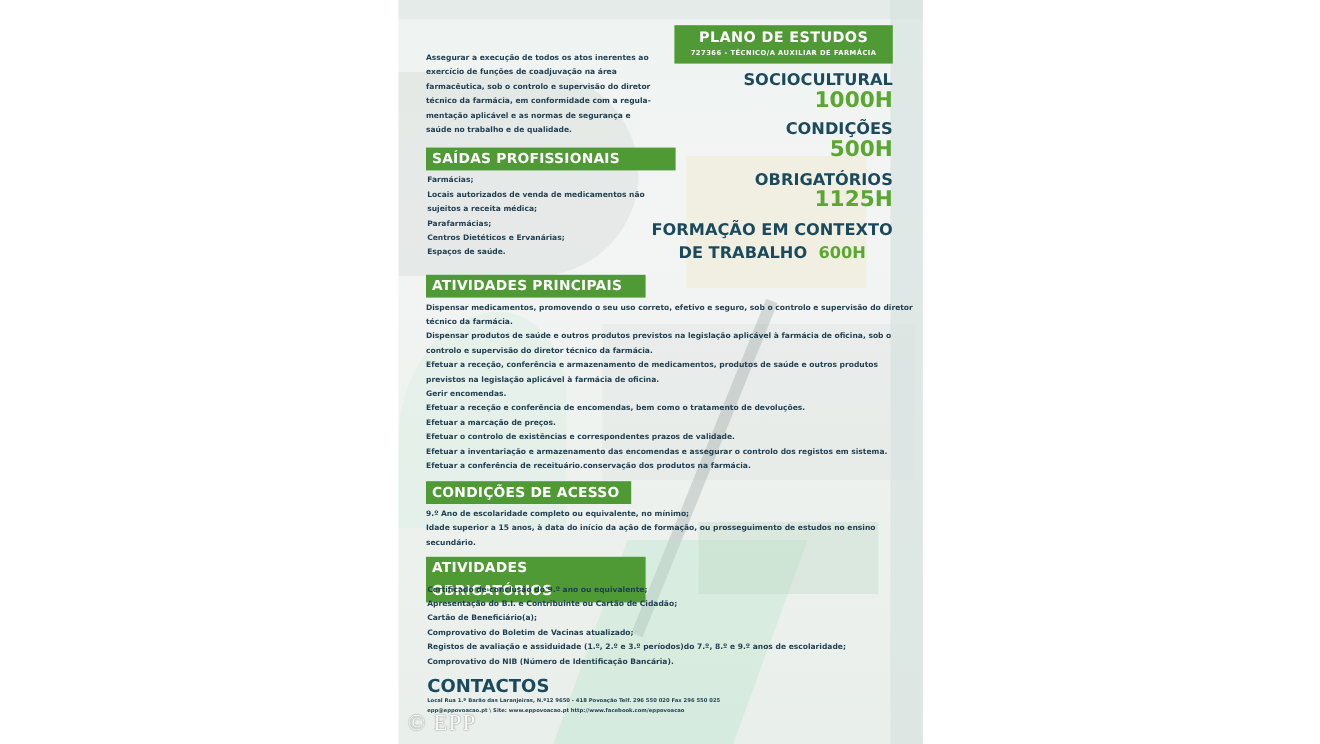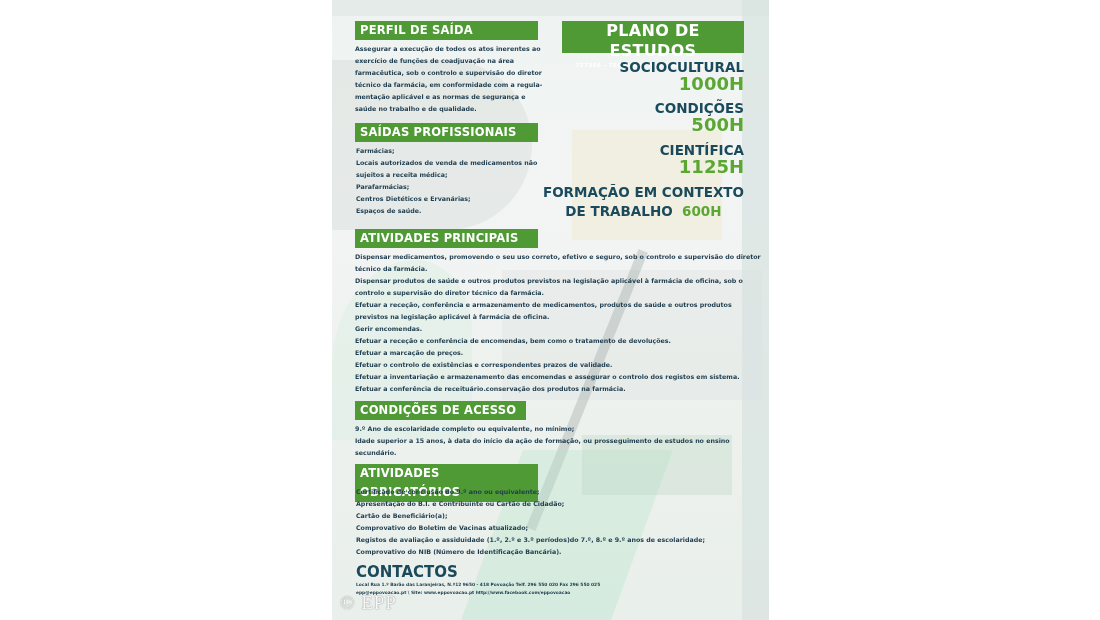--- a/index.html
+++ b/index.html
@@ -32,21 +32,21 @@
   .body-text {
     position: absolute; color: #1f3d4f; font-weight: 700; font-size: 6.3px; line-height: 12px;
   }
   .body-text.justify { text-align: justify; text-align-last: left; }
   .line { display: block; white-space: nowrap; }
 
   .plan-box {
     position: absolute; left: 230px; top: 21px; width: 182px; height: 32px; background: #4f9a35;
     color: #fff; text-align: center; box-sizing: border-box;
   }
-  .plan-title { font-size: 16px; font-weight: 700; line-height: 20px; letter-spacing: 0.3px; display: block; }
+  .plan-title { font-size: 12px; font-weight: 700; line-height: 20px; letter-spacing: 0.3px; display: block; }
   .plan-sub { font-size: 5.6px; font-weight: 700; line-height: 9px; letter-spacing: 0.4px; display: block; }
 
   .plan-item { position: absolute; right: 25px; text-align: right; font-weight: 700; }
   .plan-name { color: #1b4a5c; font-size: 13.5px; line-height: 17px; display: block; }
   .plan-hours { color: #5aa832; font-size: 18px; line-height: 15px; display: block; }
   .plan-inline-hours { color: #5aa832; }
 
   .contacts-title {
     position: absolute; left: 24px; top: 565px; color: #1b4a5c; font-weight: 700; font-size: 15px; line-height: 14px;
   }
@@ -68,31 +68,30 @@
   <div class="bg-shape bg3"></div>
   <div class="bg-shape bg4"></div>
   <div class="bg-shape bg9"></div>
   <div class="bg-shape bg5"></div>
   <div class="bg-shape bg6"></div>
   <div class="bg-shape bg8"></div>
   <div class="bg-shape bg7"></div>
 
   <div class="content">
 
-    <div class="sec-title" style="left:23px; top:21px; width:183px;">PERFIL DE SAÍDA</div>
     <div class="body-text justify" style="left:23px; top:43px; width:183px;">
       <span class="line" style="text-align-last:justify;">Assegurar a execução de todos os atos inerentes ao</span>
       <span class="line">exercício de funções de coadjuvação na área</span>
       <span class="line">farmacêutica, sob o controlo e supervisão do diretor</span>
       <span class="line">técnico da farmácia, em conformidade com a regula-</span>
       <span class="line">mentação aplicável e as normas de segurança e</span>
       <span class="line">saúde no trabalho e de qualidade.</span>
     </div>
 
-    <div class="sec-title" style="left:23px; top:123px; width:183px;">SAÍDAS PROFISSIONAIS</div>
+    <div class="sec-title" style="left:23px; top:123px; width:208px;">SAÍDAS PROFISSIONAIS</div>
     <div class="body-text" style="left:24px; top:145px; width:183px;">
       <span class="line">Farmácias;</span>
       <span class="line">Locais autorizados de venda de medicamentos não</span>
       <span class="line">sujeitos a receita médica;</span>
       <span class="line">Parafarmácias;</span>
       <span class="line">Centros Dietéticos e Ervanárias;</span>
       <span class="line">Espaços de saúde.</span>
     </div>
 
     <div class="plan-box">
@@ -102,21 +101,21 @@
 
     <div class="plan-item" style="top:59px;">
       <span class="plan-name">SOCIOCULTURAL</span>
       <span class="plan-hours">1000H</span>
     </div>
     <div class="plan-item" style="top:100px;">
       <span class="plan-name">CONDIÇÕES</span>
       <span class="plan-hours">500H</span>
     </div>
     <div class="plan-item" style="top:142px;">
-      <span class="plan-name">CIENTÍFICA</span>
+      <span class="plan-name">OBRIGATÓRIOS</span>
       <span class="plan-hours">1125H</span>
     </div>
     <div class="plan-item" style="top:183px;">
       <span class="plan-name" style="line-height:19px;">FORMAÇÃO EM CONTEXTO</span>
       <span class="plan-name" style="line-height:19px;text-align:center;">
         <span>DE TRABALHO</span>&nbsp;
         <span class="plan-inline-hours">600H</span>
       </span>
     </div>
 

